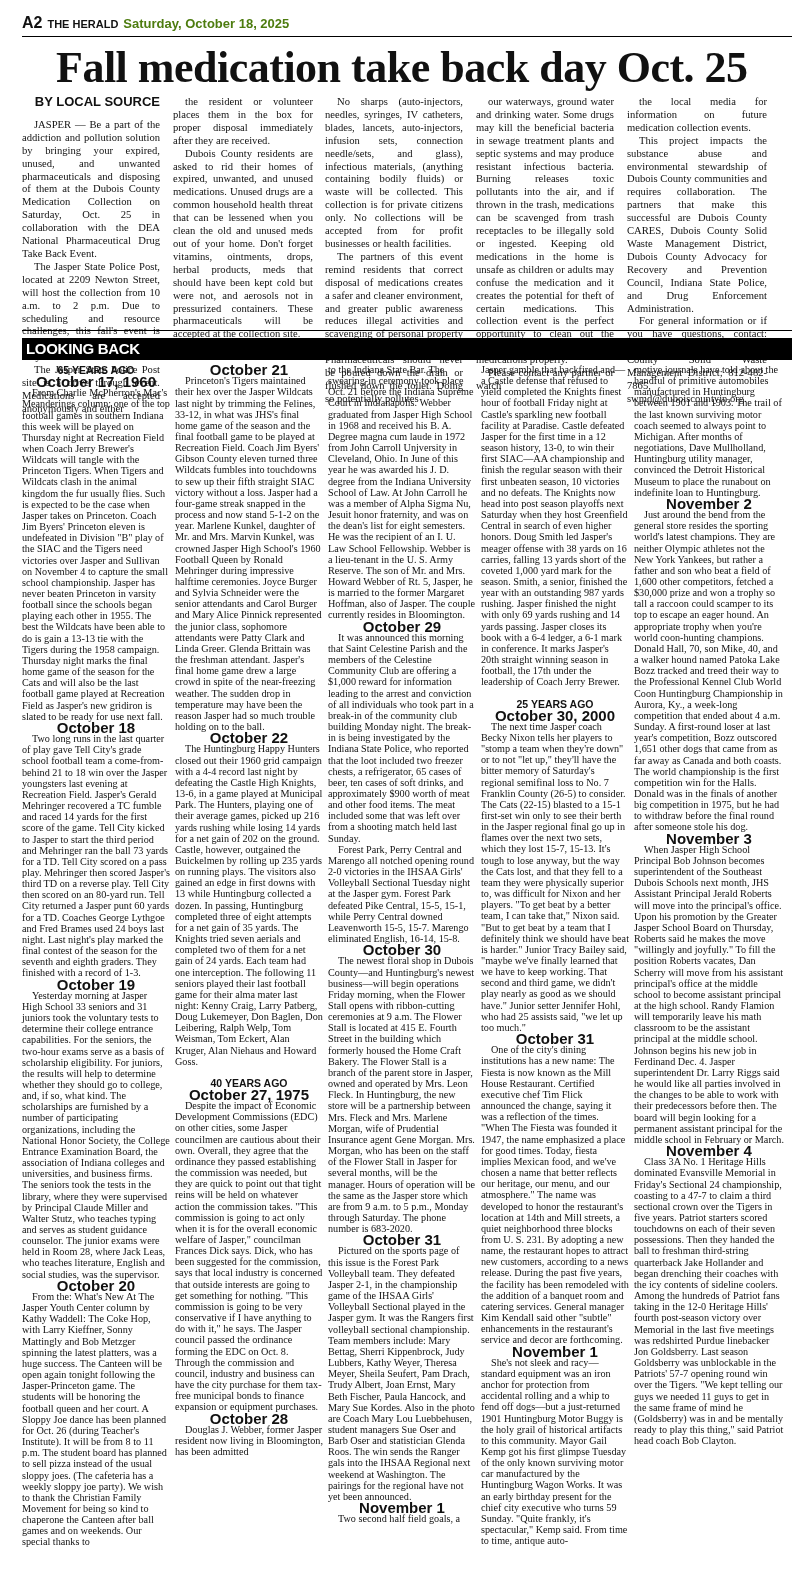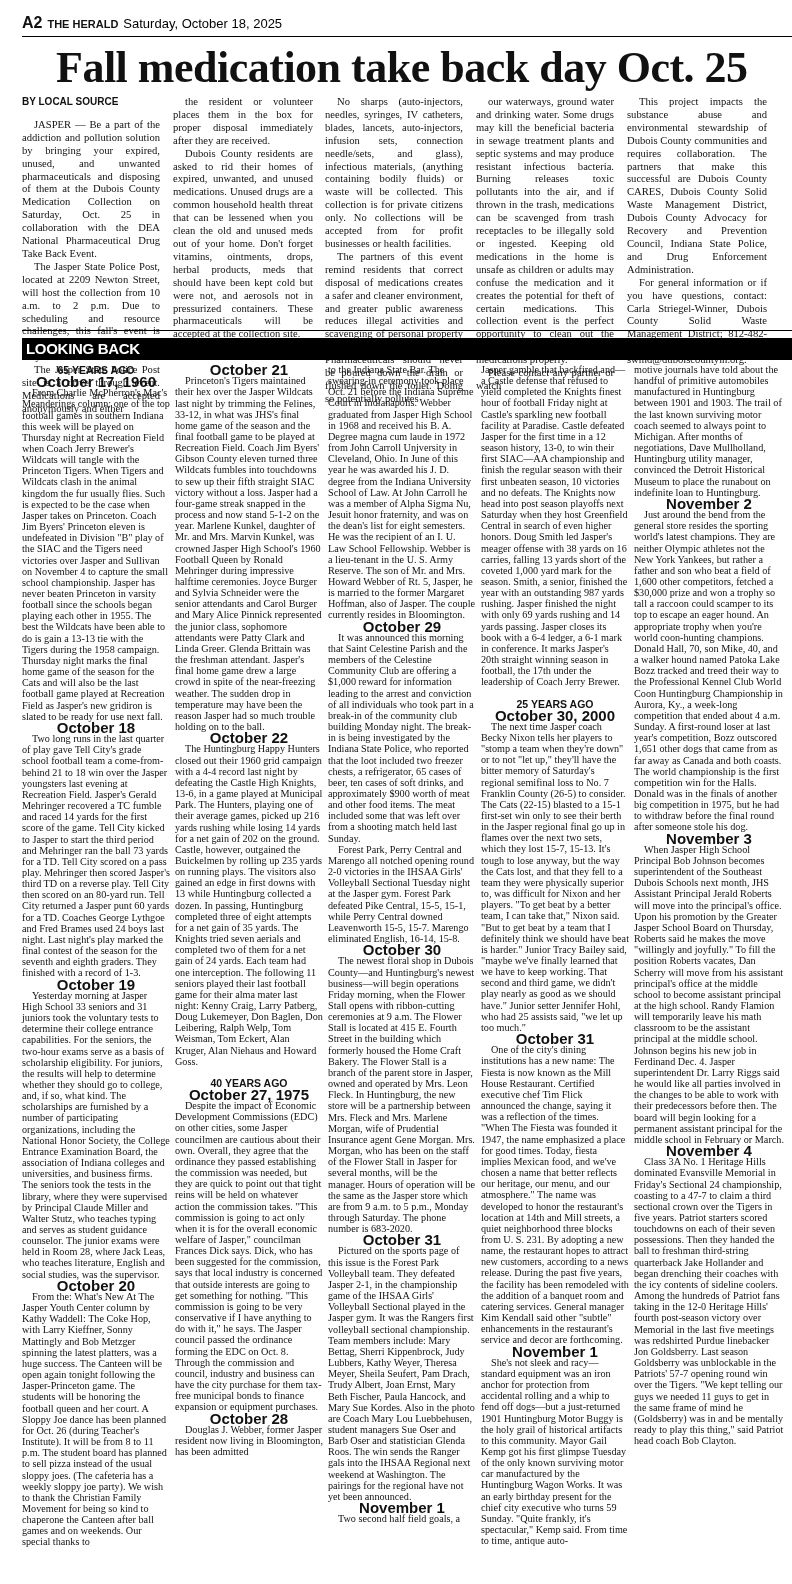--- a/index.html
+++ b/index.html
@@ -1,27 +1,27 @@
 <!DOCTYPE html>
 <html><head>
 <meta charset="utf-8">
 <style>
   html, body { margin:0; padding:0; background:#fff; }
   body { width:792px; height:1584px; overflow:hidden; position:relative; color:#111; font-family:"Liberation Serif", serif; }
   .page { position:absolute; left:22px; top:0; width:760px; }
   .folio { position:absolute; top:14px; left:0; font-family:"Liberation Sans", sans-serif; font-size:14px; display:flex; align-items:baseline; gap:5px; }
   .folio .pg { font-weight:bold; font-size:16px; }
   .folio .paper { font-weight:bold; font-size:11px;text-align:right; }
-  .folio .date { font-size:13px; color:#000000; }
+  .folio .date { font-size:13px; color:#4d7c0f;font-weight:bold; }
   .rule-top { position:absolute; top:36px; left:0; width:770px; height:1px; background:#000; }
   h1.headline { position:absolute; top:38px; left:30px; margin:4px; font-family:"Liberation Serif", serif; font-weight:bold; font-size:44px; letter-spacing:-0.5px; line-height:52px; white-space:nowrap; }
   .story { position:absolute; top:96px; left:0; width:770px; height:222px; }
   .scol { position:absolute; top:0; font-size:10.6px; line-height:12.9px; text-align:justify; }
   .scol p { margin:0; text-indent:12px; }
-  .byline { font-family:"Liberation Sans", sans-serif; font-weight:bold; font-size:10px; text-align:left; margin-bottom:10px !important; text-indent:0 !important; }
+  .byline { font-family:"Liberation Sans", sans-serif; font-weight:bold; font-size:13px; text-align:right; margin-bottom:10px !important; text-indent:0 !important; }
   .rule-mid { position:absolute; top:330px; left:0; width:770px; height:1px; background:#000; }
   .lb-bar { position:absolute; top:338px; left:0; width:770px; height:22px; background:#000; color:#fff; font-family:"Liberation Sans", sans-serif; font-weight:bold; font-size:15px; line-height:22px; padding-left:4px; box-sizing:border-box; letter-spacing:-0.3px; }
   .lb { position:absolute; top:364px; left:0; width:770px; height:1210px; }
   .lcol { position:absolute; top:0; width:148px; font-size:10.2px; line-height:11.15px; }
   .lcol p { margin:0; text-indent:10px; }
   .era { font-family:"Liberation Sans", sans-serif; font-weight:bold; font-size:10.5px; text-align:center; margin:0; line-height:12px; }
   .dh { font-family:"Liberation Sans", sans-serif; font-weight:bold; font-size:15px; text-align:center; margin:0; line-height:11.2px; }
   .gap { height:10px; }
 </style>
 </head>
@@ -50,20 +50,21 @@
       </div>
     <div class="scol" id="scol2" style="left:303px;width:138px;">
         <p>No sharps (auto-injectors, needles, syringes, IV catheters, blades, lancets, auto-injectors, infusion sets, connection needle/sets, and glass), infectious materials, (anything containing bodily fluids) or waste will be collected. This collection is for private citizens only. No collections will be accepted from for profit businesses or health facilities.</p>
         <p>The partners of this event remind residents that correct disposal of medications creates a safer and cleaner environment, and greater public awareness reduces illegal activities and scavenging of personal property and public waste receptacles. Pharmaceuticals should never be poured down the drain or flushed down the toilet. Doing so potentially pollutes</p>
       </div>
     <div class="scol" id="scol3" style="left:454px;width:138px;">
         <p>our waterways, ground water and drinking water. Some drugs may kill the beneficial bacteria in sewage treatment plants and septic systems and may produce resistant infectious bacteria. Burning releases toxic pollutants into the air, and if thrown in the trash, medications can be scavenged from trash receptacles to be illegally sold or ingested. Keeping old medications in the home is unsafe as children or adults may confuse the medication and it creates the potential for theft of certain medications. This collection event is the perfect opportunity to clean out the medicine cabinet and dispose of medications properly.</p>
         <p>Please contact any partner or watch</p>
       </div>
     <div class="scol" id="scol4" style="left:605px;width:140px;">
+        <p>the local media for information on future medication collection events.</p>
         <p>This project impacts the substance abuse and environmental stewardship of Dubois County communities and requires collaboration. The partners that make this successful are Dubois County CARES, Dubois County Solid Waste Management District, Dubois County Advocacy for Recovery and Prevention Council, Indiana State Police, and Drug Enforcement Administration.</p>
         <p>For general information or if you have questions, contact: Carla Striegel-Winner, Dubois County Solid Waste Management District; 812-482-7865, swmd@duboiscountyin.org.</p>
       </div>
   </div>
 
   <div class="rule-mid"></div>
   <div class="lb-bar">LOOKING BACK</div>
 
   <div class="lb">
     <div class="lcol" id="lcol0" style="left:0;">

